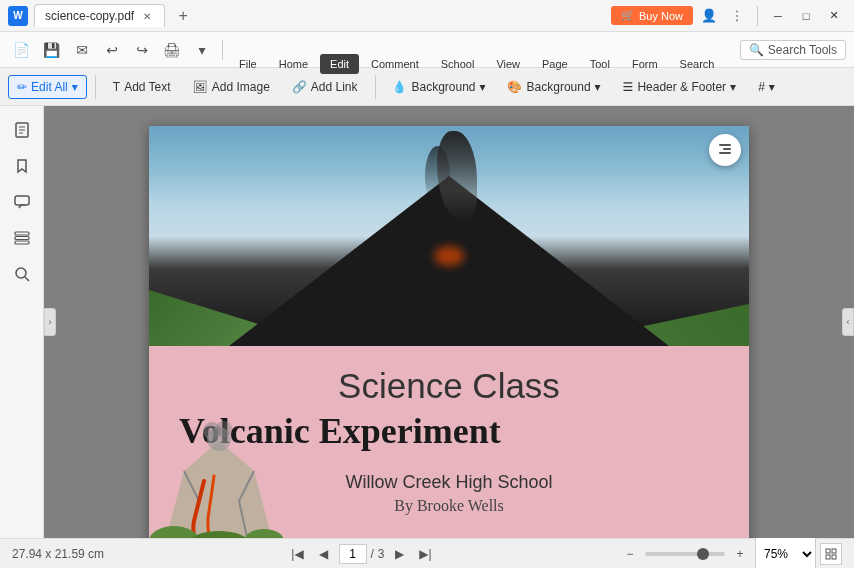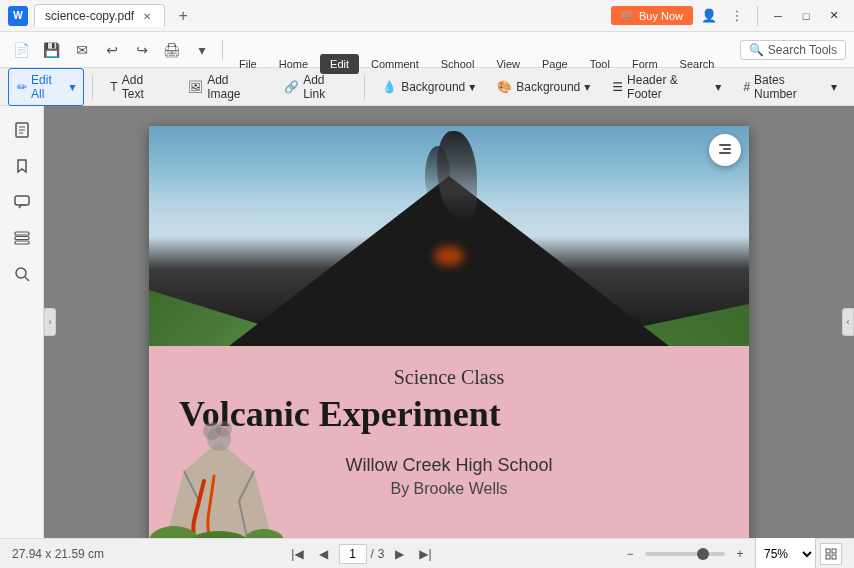--- a/index.html
+++ b/index.html
@@ -203,46 +203,46 @@
     }
 
     .pdf-bottom {
       background: #e8b4be;
       padding: 20px 30px 30px;
       min-height: 200px;
       position: relative;
     }
     .pdf-title-small {
       text-align: center;
-      font-size: 20px;
+      font-size: 35px;
       color: #333;
       font-weight: 400;
       margin-bottom: 4px;
-      font-family: Liberation Serif, serif;
+      font-family: Liberation Sans, sans-serif;
     }
     .pdf-title-large {
       text-align: left;
       font-size: 36px;
       color: #1a1a1a;
       font-weight: 900;
       margin-bottom: 20px;
       font-family: Georgia, serif;
     }
     .pdf-subtitle {
       text-align: center;
       font-size: 18px;
       color: #333;
       margin-bottom: 4px;
       font-family: Liberation Sans, sans-serif;
     }
     .pdf-author {
       text-align: center;
       font-size: 16px;
       color: #444;
-      font-family: Liberation Sans, sans-serif;
+      font-family: Liberation Serif, serif;
     }
 
     
     .floating-btn {
       position: absolute;
       top: 10px;
       right: 10px;
       width: 32px; height: 32px;
       background: white;
       border-radius: 50%;
@@ -402,21 +402,20 @@
     <span>Background</span>
     <span>▾</span>
   </div>
   <div class="toolbar-btn">
     <span>☰</span>
     <span>Header &amp; Footer</span>
     <span>▾</span>
   </div>
   <div class="toolbar-btn">
     <span>#</span>
-    <span>Bates Number</span>
     <span>▾</span>
   </div>
 </div>
 
 <div class="main-layout">
 
   <div class="left-sidebar">
     <div class="sidebar-icon">
       <svg width="18" height="18" viewBox="0 0 18 18" fill="none" xmlns="http://www.w3.org/2000/svg">
         <rect x="3" y="2" width="12" height="14" rx="1" stroke="#555" stroke-width="1.5" fill="none"></rect>

